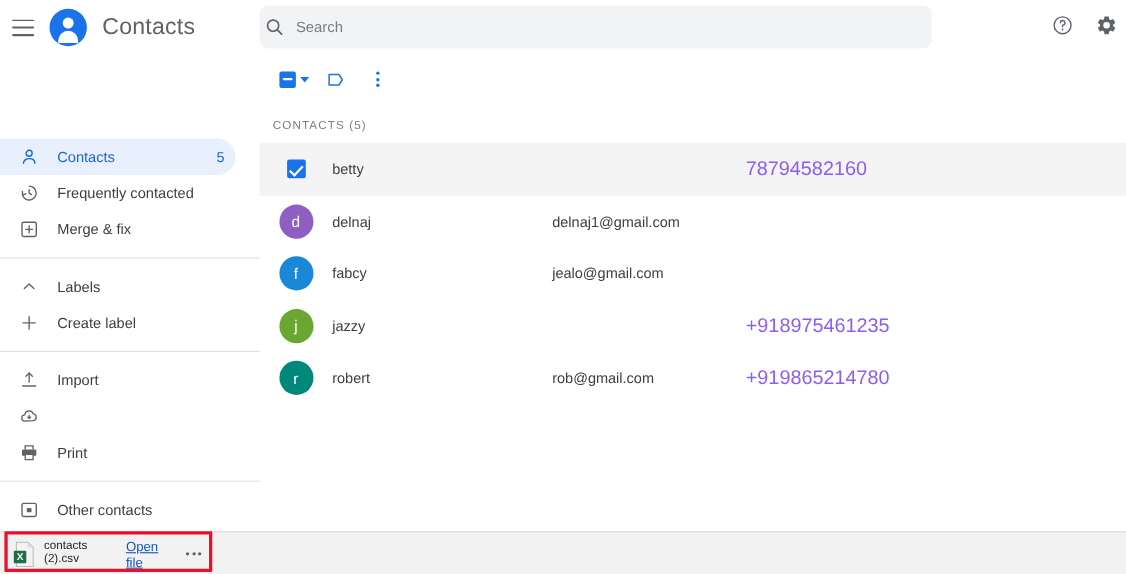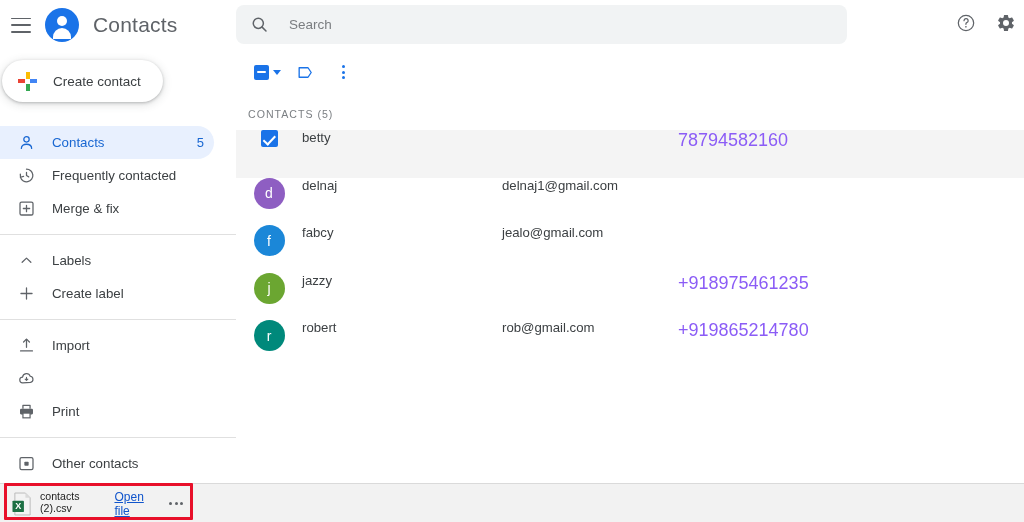--- a/index.html
+++ b/index.html
@@ -73,21 +73,21 @@
   .nav-item .count { font-size: 13px; padding-right: 10px; }
   .nav-sep { height: 1px; background: #e0e0e0; margin: 9px 0 9px 0; }
 
   
   .main { position: absolute; left: 236px; top: 0; right: 0; bottom: 0; }
   .topbar { display: flex; align-items: center; height: 48px; }
   .search {
     position: absolute; left: 0px; top: 5px;
     width: 611px; height: 39px;
     background: #f1f3f4; border-radius: 8px;
-    display: flex; align-items: center; padding-left: 14px; gap: 20px;
+    display: flex; align-items: center; padding-left: 4px; gap: 10px;
   }
   .search-ph { font-size: 13.5px; color: #7a7d80; }
   .top-icons { position: absolute; right: 8px; top: 13px; display: flex; gap: 20px; }
   .top-icons .ti { width: 20px; height: 20px; cursor: pointer; }
 
   .toolbar {
     position: absolute; left: 12px; top: 58px;
     display: flex; align-items: center; gap: 0px; height: 28px;
   }
   .tb-btn { display: flex; align-items: center; justify-content: center;
@@ -106,21 +106,21 @@
   .kebab { display: flex; flex-direction: column; gap: 2.4px; }
   .kebab i { width: 3px; height: 3px; border-radius: 50%; background: #1a73e8; display: block; }
 
   .list-head {
     position: absolute; left: 12px; top: 108px;
     font-size: 10.6px; letter-spacing: 1px; color: #7b7f83;
   }
 
   .rows { position: absolute; left: 0; right: 0; top: 130px; }
   .row {
-    display: flex; align-items: flex-start; height: 47.5px;
+    display: flex; align-items: center; height: 47.5px;
     position: relative; cursor: pointer;
   }
   .row.selected { background: #f4f4f4; }
   .row .avatar-wrap { width: 66px; display: flex; justify-content: center; }
   .avatar {
     width: 31px; height: 31px; border-radius: 50%;
     display: flex; align-items: center; justify-content: center;
     color: #fff; font-size: 14px; line-height: 1;
   }
   .cbox {
@@ -169,29 +169,20 @@
     <div class="brand-row">
       <div class="hamburger">
         <span></span>
           <span></span>
           <span></span>
       </div>
       <div class="brand-logo"></div>
       <div class="brand-title">Contacts</div>
     </div>
 
-    <div class="create-btn">
-      <div class="gplus">
-        <i class="gp-l"></i>
-          <i class="gp-r"></i>
-          <i class="gp-t"></i>
-          <i class="gp-b"></i>
-      </div>
-      <div class="label">Create contact</div>
-    </div>
 
     <div class="nav" id="nav">
         <div class="nav-item active">
           <span class="ico"><svg xmlns="http://www.w3.org/2000/svg" viewBox="0 0 24 24" width="19" height="19">
               <circle cx="12" cy="8" r="3.4" fill="none" stroke="#1967d2" stroke-width="1.6"></circle>
               <path d="M5.5 19.5c0-3.4 2.9-5.3 6.5-5.3s6.5 1.9 6.5 5.3" fill="none" stroke="#1967d2" stroke-width="1.6" stroke-linecap="round"></path>
             </svg></span>
           <span class="txt">Contacts</span>
           <span class="count">5</span>
         </div>

